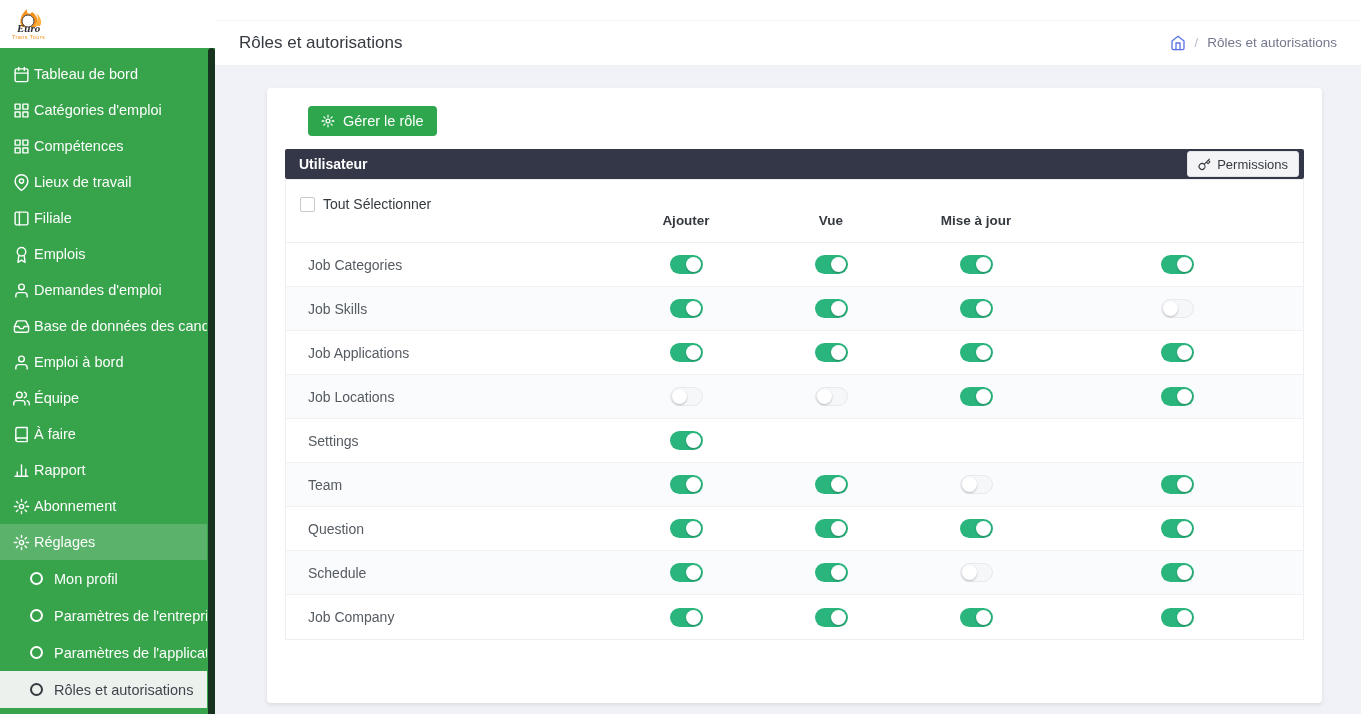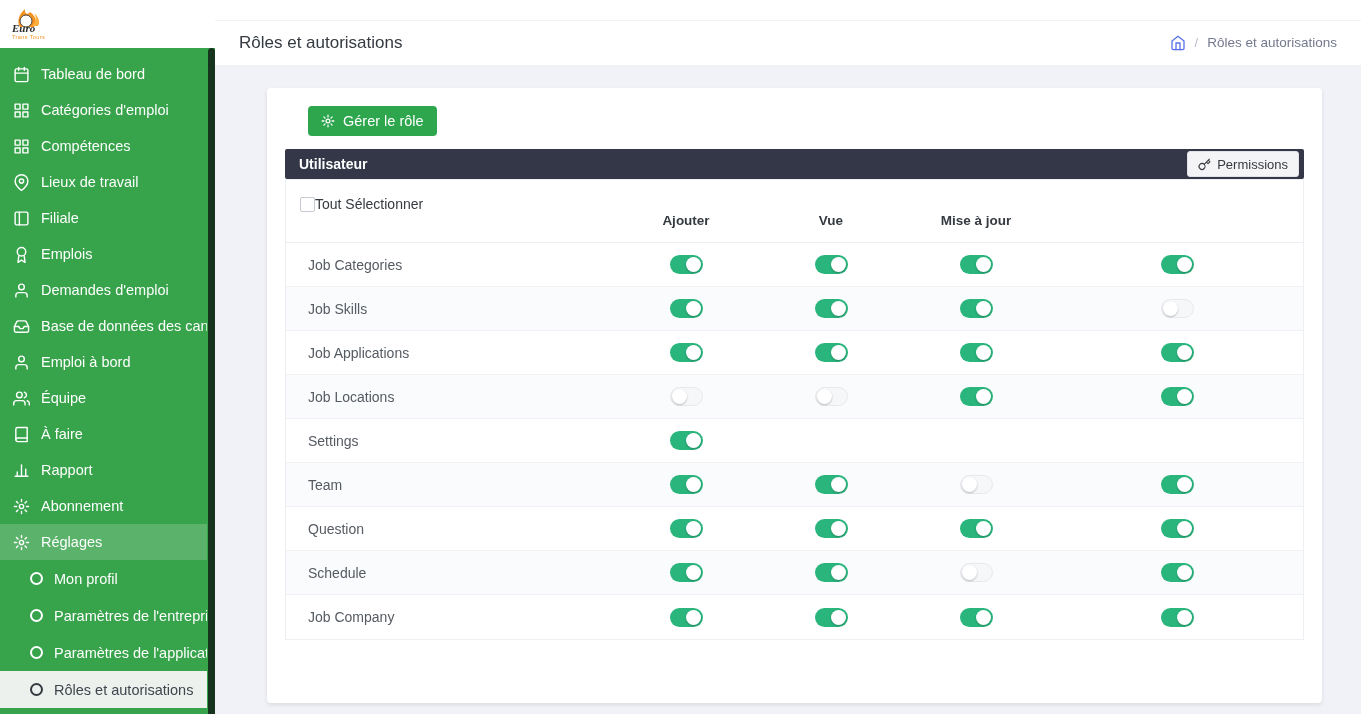--- a/index.html
+++ b/index.html
@@ -3,29 +3,29 @@
 <meta charset="utf-8">
 <title>Rôles et autorisations</title>
 <style>
   * { margin:0; padding:0; box-sizing:border-box; }
   html,body { width:1361px; height:714px; overflow:hidden;
     font-family:"Liberation Sans","DejaVu Sans",sans-serif; background:#f1f2f7; }
 
   
   .sidebar { position:absolute; left:0; top:0; width:215px; height:714px; z-index:5; }
   .logo-area { height:48px; background:#ffffff; display:flex; align-items:center; padding-left:12px; }
-  .logo { display:flex; flex-direction:column; align-items:flex-start; line-height:1; }
+  .logo { display:flex; flex-direction:column; align-items:center; line-height:1; }
   .logo-flame { width:30px; height:22px; }
   .logo-euro { font-family:"Liberation Serif","DejaVu Serif",serif; font-style:italic; font-weight:bold;
     font-size:11px; color:#2b2b2b; margin-top:-6px; }
   .logo-sub { font-size:5.5px; color:var(--logo-orange,#f6921e); letter-spacing:.4px; margin-top:1px; }
   .nav { position:relative; background:var(--sidebar-green,#37a34b); height:666px; padding-top:8px; }
   .nav-scrollbar { position:absolute; right:0; top:0; width:7px; height:100%;
     background:#16341e; border-radius:4px 4px 0 0; }
-  .nav-item { height:36px; display:flex; align-items:center; gap:11px; padding:0 12px 0 13px;
+  .nav-item { height:36px; display:flex; align-items:center; gap:4px; padding:0 12px 0 13px;
     color:#fdfefd; font-size:14.5px; cursor:pointer; white-space:nowrap; overflow:hidden; width:207px; }
   .nav-item.highlight { background:rgba(255,255,255,.18); }
   .nav-item .nicon { width:17px; height:17px; flex:0 0 17px; color:#fff; display:flex; align-items:center; }
   .nav-item .nicon svg { width:17px; height:17px; }
   .nav-sub { height:37px; display:flex; align-items:center; gap:11px; padding-left:30px;
     color:#fdfefd; font-size:14.5px; cursor:pointer; white-space:nowrap; overflow:hidden; width:207px; }
   .nav-sub .bullet { width:13px; height:13px; flex:0 0 13px; border:2.5px solid #ffffff; border-radius:50%; }
   .nav-sub.active { background:#edf1ee; color:#3f454c; }
   .nav-sub.active .bullet { border-color:#343a40; }
 
@@ -53,21 +53,21 @@
   .role-bar { margin-top:13px; height:30px; background:var(--header-bar-dark,#343747); border-radius:2px;
     display:flex; align-items:center; padding:0 5px 0 14px; }
   .role-bar .role-title { color:#fff; font-size:14px; font-weight:bold; flex:1; }
   .btn-permissions { height:26px; display:inline-flex; align-items:center; gap:6px; background:#f4f4f6;
     border:1px solid #e2e2e7; border-radius:3px; color:#343a40; font-size:13px; padding:0 10px; cursor:pointer; }
   .btn-permissions svg { width:13px; height:13px; }
 
   .ptable { border:1px solid #edeff2; }
   .grid-cols { display:grid; grid-template-columns:325px 150px 140px 150px 1fr; }
   .thead { height:63px; border-bottom:1px solid #edeff2; }
-  .thead .select-cell { padding:16px 0 0 14px; display:flex; align-items:flex-start; gap:0; }
+  .thead .select-cell { padding:16px 0 0 14px; display:flex; align-items:flex-start; gap:8px; }
   .checkbox { width:15px; height:15px; border:1px solid #c6cad1; border-radius:2px; background:#fff;
     cursor:pointer; flex:0 0 15px; margin-top:1px; }
   .select-label { font-size:14px; color:#343a40; }
   .thead .col-head { padding-top:33px; text-align:center; font-size:13.5px; font-weight:bold; color:#343a40; }
   .trow { height:44px; border-bottom:1px solid #eff1f4; }
   .trow:nth-child(even) { background:#fafbfc; }
   .trow:last-child { border-bottom:none; }
   .trow .rlabel { font-size:14px; color:#555b62; display:flex; align-items:center; padding-left:22px; }
   .trow .tcell { display:flex; align-items:center; justify-content:center; }
 

